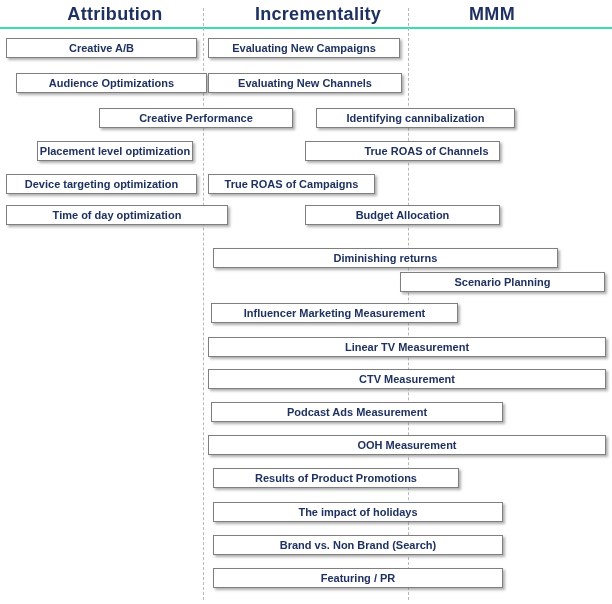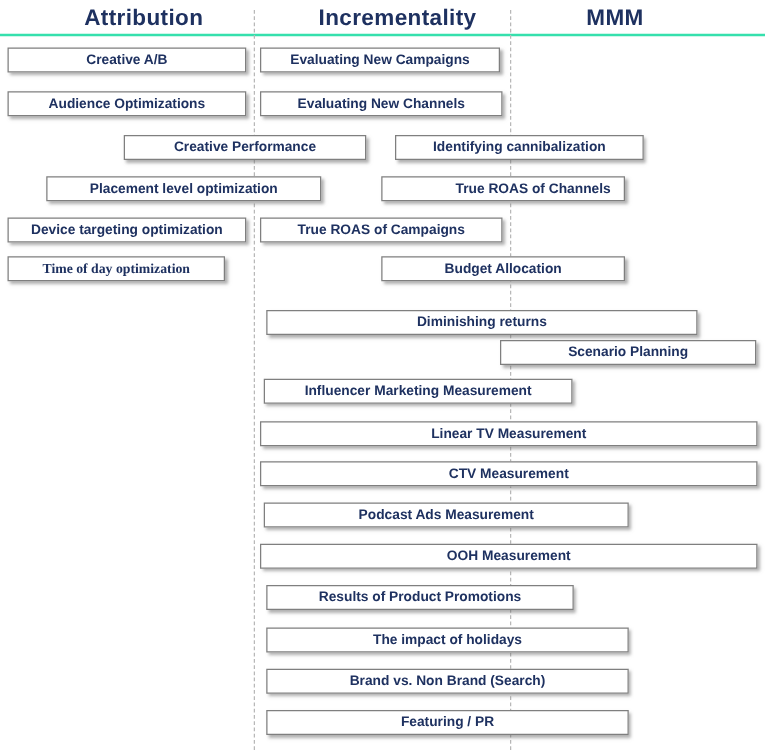--- a/index.html
+++ b/index.html
@@ -65,29 +65,29 @@
   <div class="col-header header-mmm">MMM</div>
 
   <div class="teal-rule"></div>
 
   <div class="divider divider-1"></div>
   <div class="divider divider-2"></div>
 
   <div>
       <div class="box" style="left: 6px; top: 38px; width: 191px;">Creative A/B</div>
       <div class="box" style="left: 208px; top: 38px; width: 192px;">Evaluating New Campaigns</div>
-      <div class="box" style="left: 6px; top: 73px; width: 191px;">Audience Optimizations</div>
+      <div class="box" style="left: 16px; top: 73px; width: 191px;">Audience Optimizations</div>
       <div class="box" style="left: 208px; top: 73px; width: 194px;">Evaluating New Channels</div>
       <div class="box" style="left: 99px; top: 108px; width: 194px;">Creative Performance</div>
       <div class="box" style="left: 316px; top: 108px; width: 199px;">Identifying cannibalization</div>
-      <div class="box" style="left: 37px; top: 141px; width: 220px;">Placement level optimization</div>
+      <div class="box" style="left: 37px; top: 141px; width: 156px;">Placement level optimization</div>
       <div class="box" style="left: 305px; top: 141px; width: 195px; padding-left: 48px;">True ROAS of Channels</div>
       <div class="box" style="left: 6px; top: 174px; width: 191px;">Device targeting optimization</div>
-      <div class="box" style="left: 208px; top: 174px; width: 194px;">True ROAS of Campaigns</div>
-      <div class="box" style="left: 6px; top: 205px; width: 174px; font-family: Liberation Serif, serif;">Time of day optimization</div>
+      <div class="box" style="left: 208px; top: 174px; width: 167px;">True ROAS of Campaigns</div>
+      <div class="box" style="left: 6px; top: 205px; width: 222px;">Time of day optimization</div>
       <div class="box" style="left: 305px; top: 205px; width: 195px;">Budget Allocation</div>
       <div class="box" style="left: 213px; top: 248px; width: 345px;">Diminishing returns</div>
       <div class="box" style="left: 400px; top: 272px; width: 205px;">Scenario Planning</div>
       <div class="box" style="left: 211px; top: 303px; width: 247px;">Influencer Marketing Measurement</div>
       <div class="box" style="left: 208px; top: 337px; width: 398px;">Linear TV Measurement</div>
       <div class="box" style="left: 208px; top: 369px; width: 398px;">CTV Measurement</div>
       <div class="box" style="left: 211px; top: 402px; width: 292px;">Podcast Ads Measurement</div>
       <div class="box" style="left: 208px; top: 435px; width: 398px;">OOH Measurement</div>
       <div class="box" style="left: 213px; top: 468px; width: 246px;">Results of Product Promotions</div>
       <div class="box" style="left: 213px; top: 502px; width: 290px;">The impact of holidays</div>

